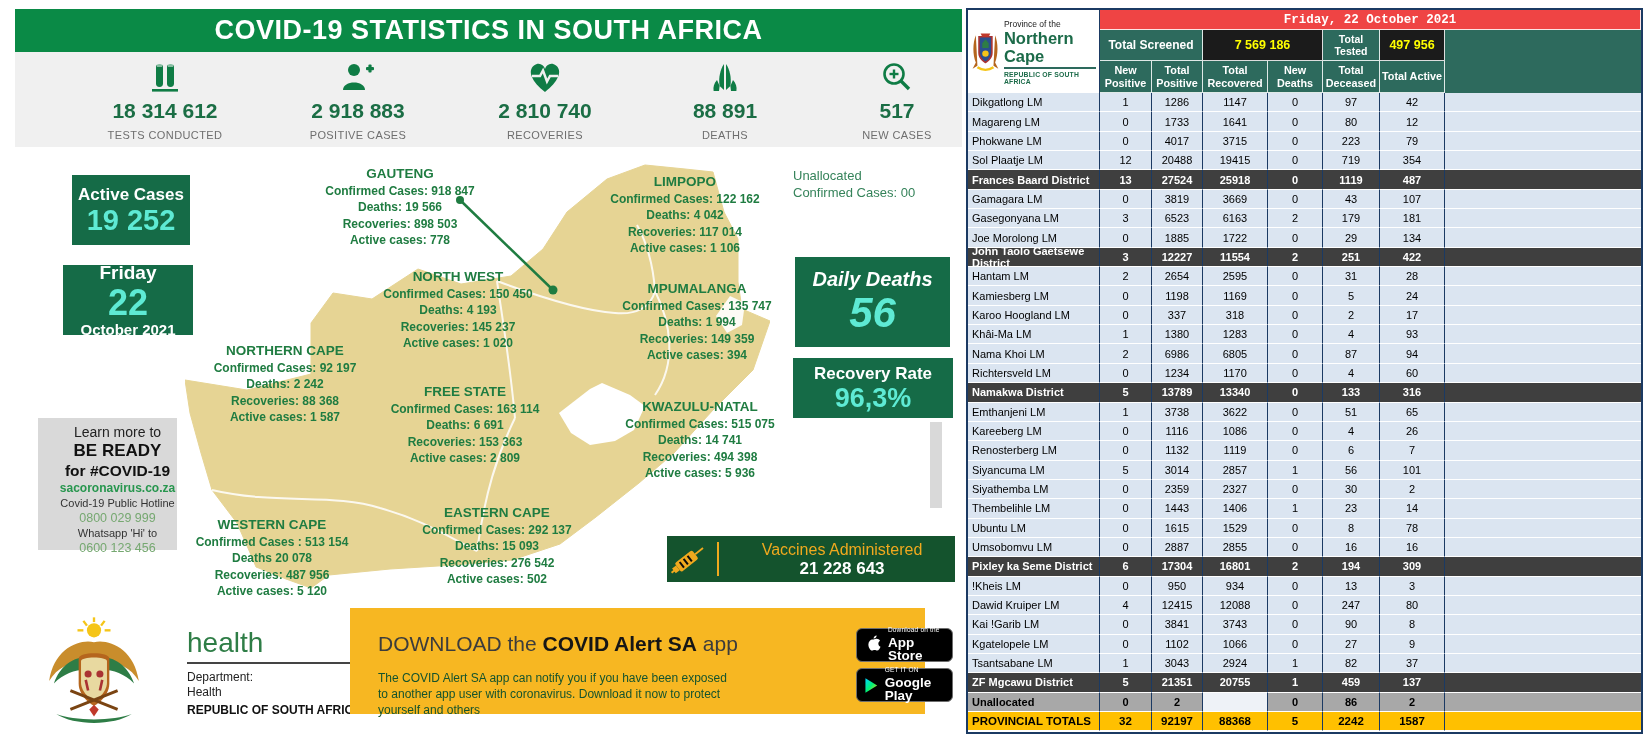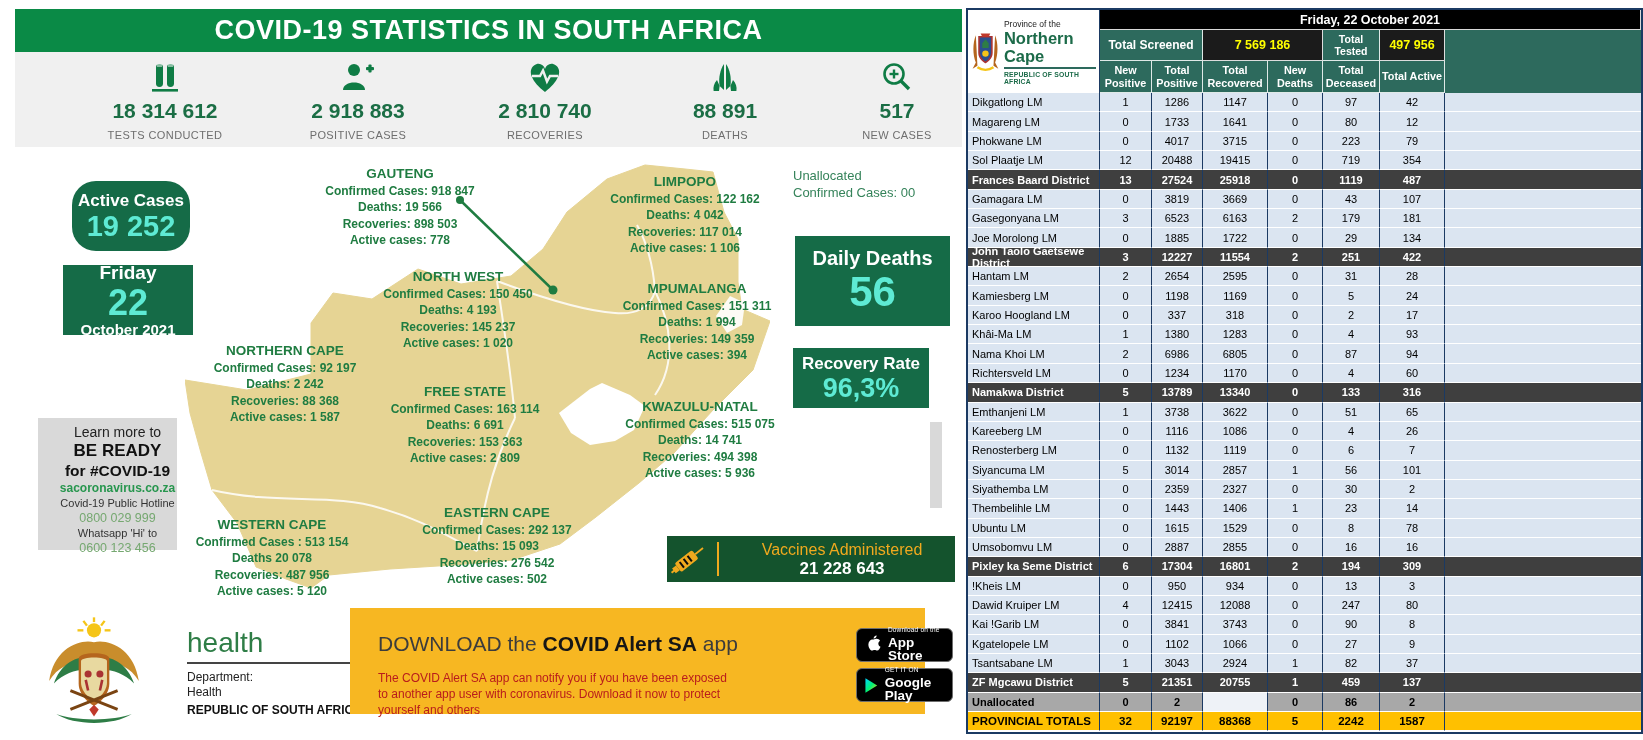--- a/index.html
+++ b/index.html
@@ -11,28 +11,28 @@
              font-size:27px;font-weight:bold;letter-spacing:.5px;}
   .stats-band{position:absolute;left:15px;top:52px;width:947px;height:95px;background:#f0f0f0;}
   .stat{position:absolute;top:7px;width:200px;transform:translateX(-50%);text-align:center;}
   .stat .ic{height:38px;display:flex;align-items:center;justify-content:center;}
   .stat .sv{font-size:21px;font-weight:bold;color:#1b6e45;margin-top:2px;}
   .stat .sl{font-size:11px;color:#6e6e6e;margin-top:6px;letter-spacing:.4px;}
   .gbox{position:absolute;background:#156b47;color:#fff;text-align:center;
         display:flex;flex-direction:column;align-items:center;justify-content:center;}
   .gbox .bl{font-weight:bold;}
   .gbox .bv{font-weight:bold;color:#5eead4;line-height:1.05;}
-  .box-active{left:72px;top:181px;width:118px;height:70px;border-radius:24px;}
+  .box-active{left:72px;top:175px;width:118px;height:70px;}
   .box-active .bl{font-size:17px;} .box-active .bv{font-size:29px;}
   .box-date{left:63px;top:265px;width:130px;height:70px;}
   .box-date .bl{font-size:19px;} .box-date .bv{font-size:36px;}
   .box-date .bm{font-size:15px;font-weight:bold;}
-  .box-deaths{left:795px;top:236px;width:155px;height:90px;}
+  .box-deaths{left:795px;top:257px;width:155px;height:90px;font-style:italic;}
   .box-deaths .bl{font-size:20px;} .box-deaths .bv{font-size:42px;}
-  .box-recovery{left:793px;top:348px;width:136px;height:60px;align-items:center;}
+  .box-recovery{left:793px;top:358px;width:160px;height:60px;align-items:center;}
   .box-recovery .bl{font-size:17px;} .box-recovery .bv{font-size:27px;}
   .unalloc{position:absolute;left:793px;top:167px;color:#35835a;font-size:13px;line-height:17px;}
   .map{position:absolute;left:185px;top:163px;}
   .prov{position:absolute;transform:translateX(-50%);text-align:center;color:#1f7c41;white-space:nowrap;}
   .prov-name{font-size:13.5px;font-weight:bold;line-height:16.5px;}
   .prov-line{font-size:12px;font-weight:bold;line-height:16.5px;}
   .prov-gauteng{left:400px;top:166px;} .prov-limpopo{left:685px;top:174px;}
   .prov-north-west{left:458px;top:269px;} .prov-mpumalanga{left:697px;top:281px;}
   .prov-northern-cape{left:285px;top:343px;} .prov-free-state{left:465px;top:384px;}
   .prov-kwazulu-natal{left:700px;top:399px;} .prov-western-cape{left:272px;top:517px;}
@@ -53,21 +53,21 @@
   .vax .vv{color:#fff;font-size:17px;font-weight:bold;line-height:20px;}
   .coat{position:absolute;left:35px;top:615px;}
   .dept{position:absolute;left:187px;top:628px;}
   .dept .brand{font-size:28px;color:#2e7d46;line-height:30px;}
   .dept .rule{width:250px;height:2px;background:#444;margin:4px 0 6px 0;}
   .dept .d1,.dept .d2{font-size:12px;color:#222;line-height:15px;}
   .dept .d3{font-size:12px;font-weight:bold;color:#111;line-height:16px;margin-top:2px;}
   .banner{position:absolute;left:350px;top:608px;width:575px;height:106px;background:#f7b722;}
   .banner .btitle{position:absolute;left:28px;top:24px;font-size:21px;color:#3c3c3c;}
   .banner .btitle b{color:#161616;}
-  .banner .bbody{position:absolute;left:28px;top:62px;width:352px;font-size:12px;color:#b91c1c;line-height:16px;}
+  .banner .bbody{position:absolute;left:28px;top:62px;width:352px;font-size:12px;color:#14532d;line-height:16px;}
   .badge{position:absolute;left:856px;width:97px;height:34px;background:#000;border-radius:6px;
          display:flex;align-items:center;padding-left:7px;box-sizing:border-box;border:1px solid #6e6e6e;}
   .badge .bt{margin-left:6px;color:#fff;line-height:1;}
   .badge .bsmall{font-size:6.5px;display:block;margin-bottom:2px;letter-spacing:.2px;}
   .badge .bbig{font-size:13.5px;font-weight:bold;display:block;}
   .badge-appstore{top:628px;} .badge-gplay{top:668px;}
   .artifact-gray{position:absolute;left:930px;top:422px;width:12px;height:86px;background:#d9d9d9;}
   
   .nc-grid{position:absolute;left:966px;top:8px;width:677px;height:726px;background:#fff;
            border:2px solid #1b3a63;box-sizing:border-box;display:grid;
@@ -75,21 +75,21 @@
            grid-template-rows:20px 31px 32px;grid-auto-rows:19.35px;
            font-family:"Liberation Sans",sans-serif;}
   .cell-logo{grid-column:1;grid-row:1/4;background:#fff;border-right:1px solid #1b3a63;
              display:flex;align-items:center;padding:2px 3px;gap:4px;}
   .nclogo-top{font-size:8.5px;color:#222;line-height:10px;}
   .nclogo-name{font-size:16.5px;font-weight:bold;color:#1c6b49;line-height:18px;}
   .nclogo-rule{height:2px;background:#2d6a5d;margin:2px 0;}
   .nclogo-bot{font-size:6.8px;font-weight:bold;color:#1c6b49;letter-spacing:.2px;}
   .hc{display:flex;align-items:center;justify-content:center;text-align:center;
       border-right:1px solid rgba(255,255,255,.85);border-bottom:1px solid rgba(255,255,255,.85);}
-  .cell-date{grid-column:2/9;grid-row:1;background:#000000;color:#fff;font-weight:bold;font-size:12.5px;}
+  .cell-date{grid-column:2/9;grid-row:1;background:#ef4444;color:#fff;font-weight:bold;font-size:12.5px;font-family:Liberation Mono, monospace;}
   .cell-sl{grid-column:2/4;grid-row:2;background:#2d6a5d;color:#fff;font-weight:bold;font-size:12px;}
   .cell-sv{grid-column:4/6;grid-row:2;background:#1b1b1b;color:#ffff00;font-weight:bold;font-size:12.5px;}
   .cell-tl{grid-column:6;grid-row:2;background:#2d6a5d;color:#fff;font-weight:bold;font-size:10.5px;}
   .cell-tv{grid-column:7;grid-row:2;background:#1b1b1b;color:#ffff00;font-weight:bold;font-size:12.5px;}
   .cell-spacer{grid-column:8;grid-row:2/4;background:#2d6a5d;}
   .colhead{background:#2d6a5d;color:#fff;font-weight:bold;font-size:10.8px;line-height:1.15;padding:0 1px;}
   .c{display:flex;align-items:center;justify-content:center;font-size:11px;color:#000;
      background:#dbe5f1;border-right:1px solid #1b3a63;border-bottom:1px solid #fff;}
   .c-name{justify-content:flex-start;padding-left:4px;}
   .c-fill{border-right:none;}
@@ -239,21 +239,21 @@
       </div>
       <div class="prov prov-north-west">
         <div class="prov-name">NORTH WEST</div>
         <div class="prov-line">Confirmed Cases: 150 450</div>
         <div class="prov-line">Deaths: 4 193</div>
         <div class="prov-line">Recoveries: 145 237</div>
         <div class="prov-line">Active cases: 1 020</div>
       </div>
       <div class="prov prov-mpumalanga">
         <div class="prov-name">MPUMALANGA</div>
-        <div class="prov-line">Confirmed Cases: 151 311</div>
+        <div class="prov-line">Confirmed Cases: 135 747</div>
         <div class="prov-line">Deaths: 1 994</div>
         <div class="prov-line">Recoveries: 149 359</div>
         <div class="prov-line">Active cases: 394</div>
       </div>
       <div class="prov prov-northern-cape">
         <div class="prov-name">NORTHERN CAPE</div>
         <div class="prov-line">Confirmed Cases: 92 197</div>
         <div class="prov-line">Deaths: 2 242</div>
         <div class="prov-line">Recoveries: 88 368</div>
         <div class="prov-line">Active cases: 1 587</div>

